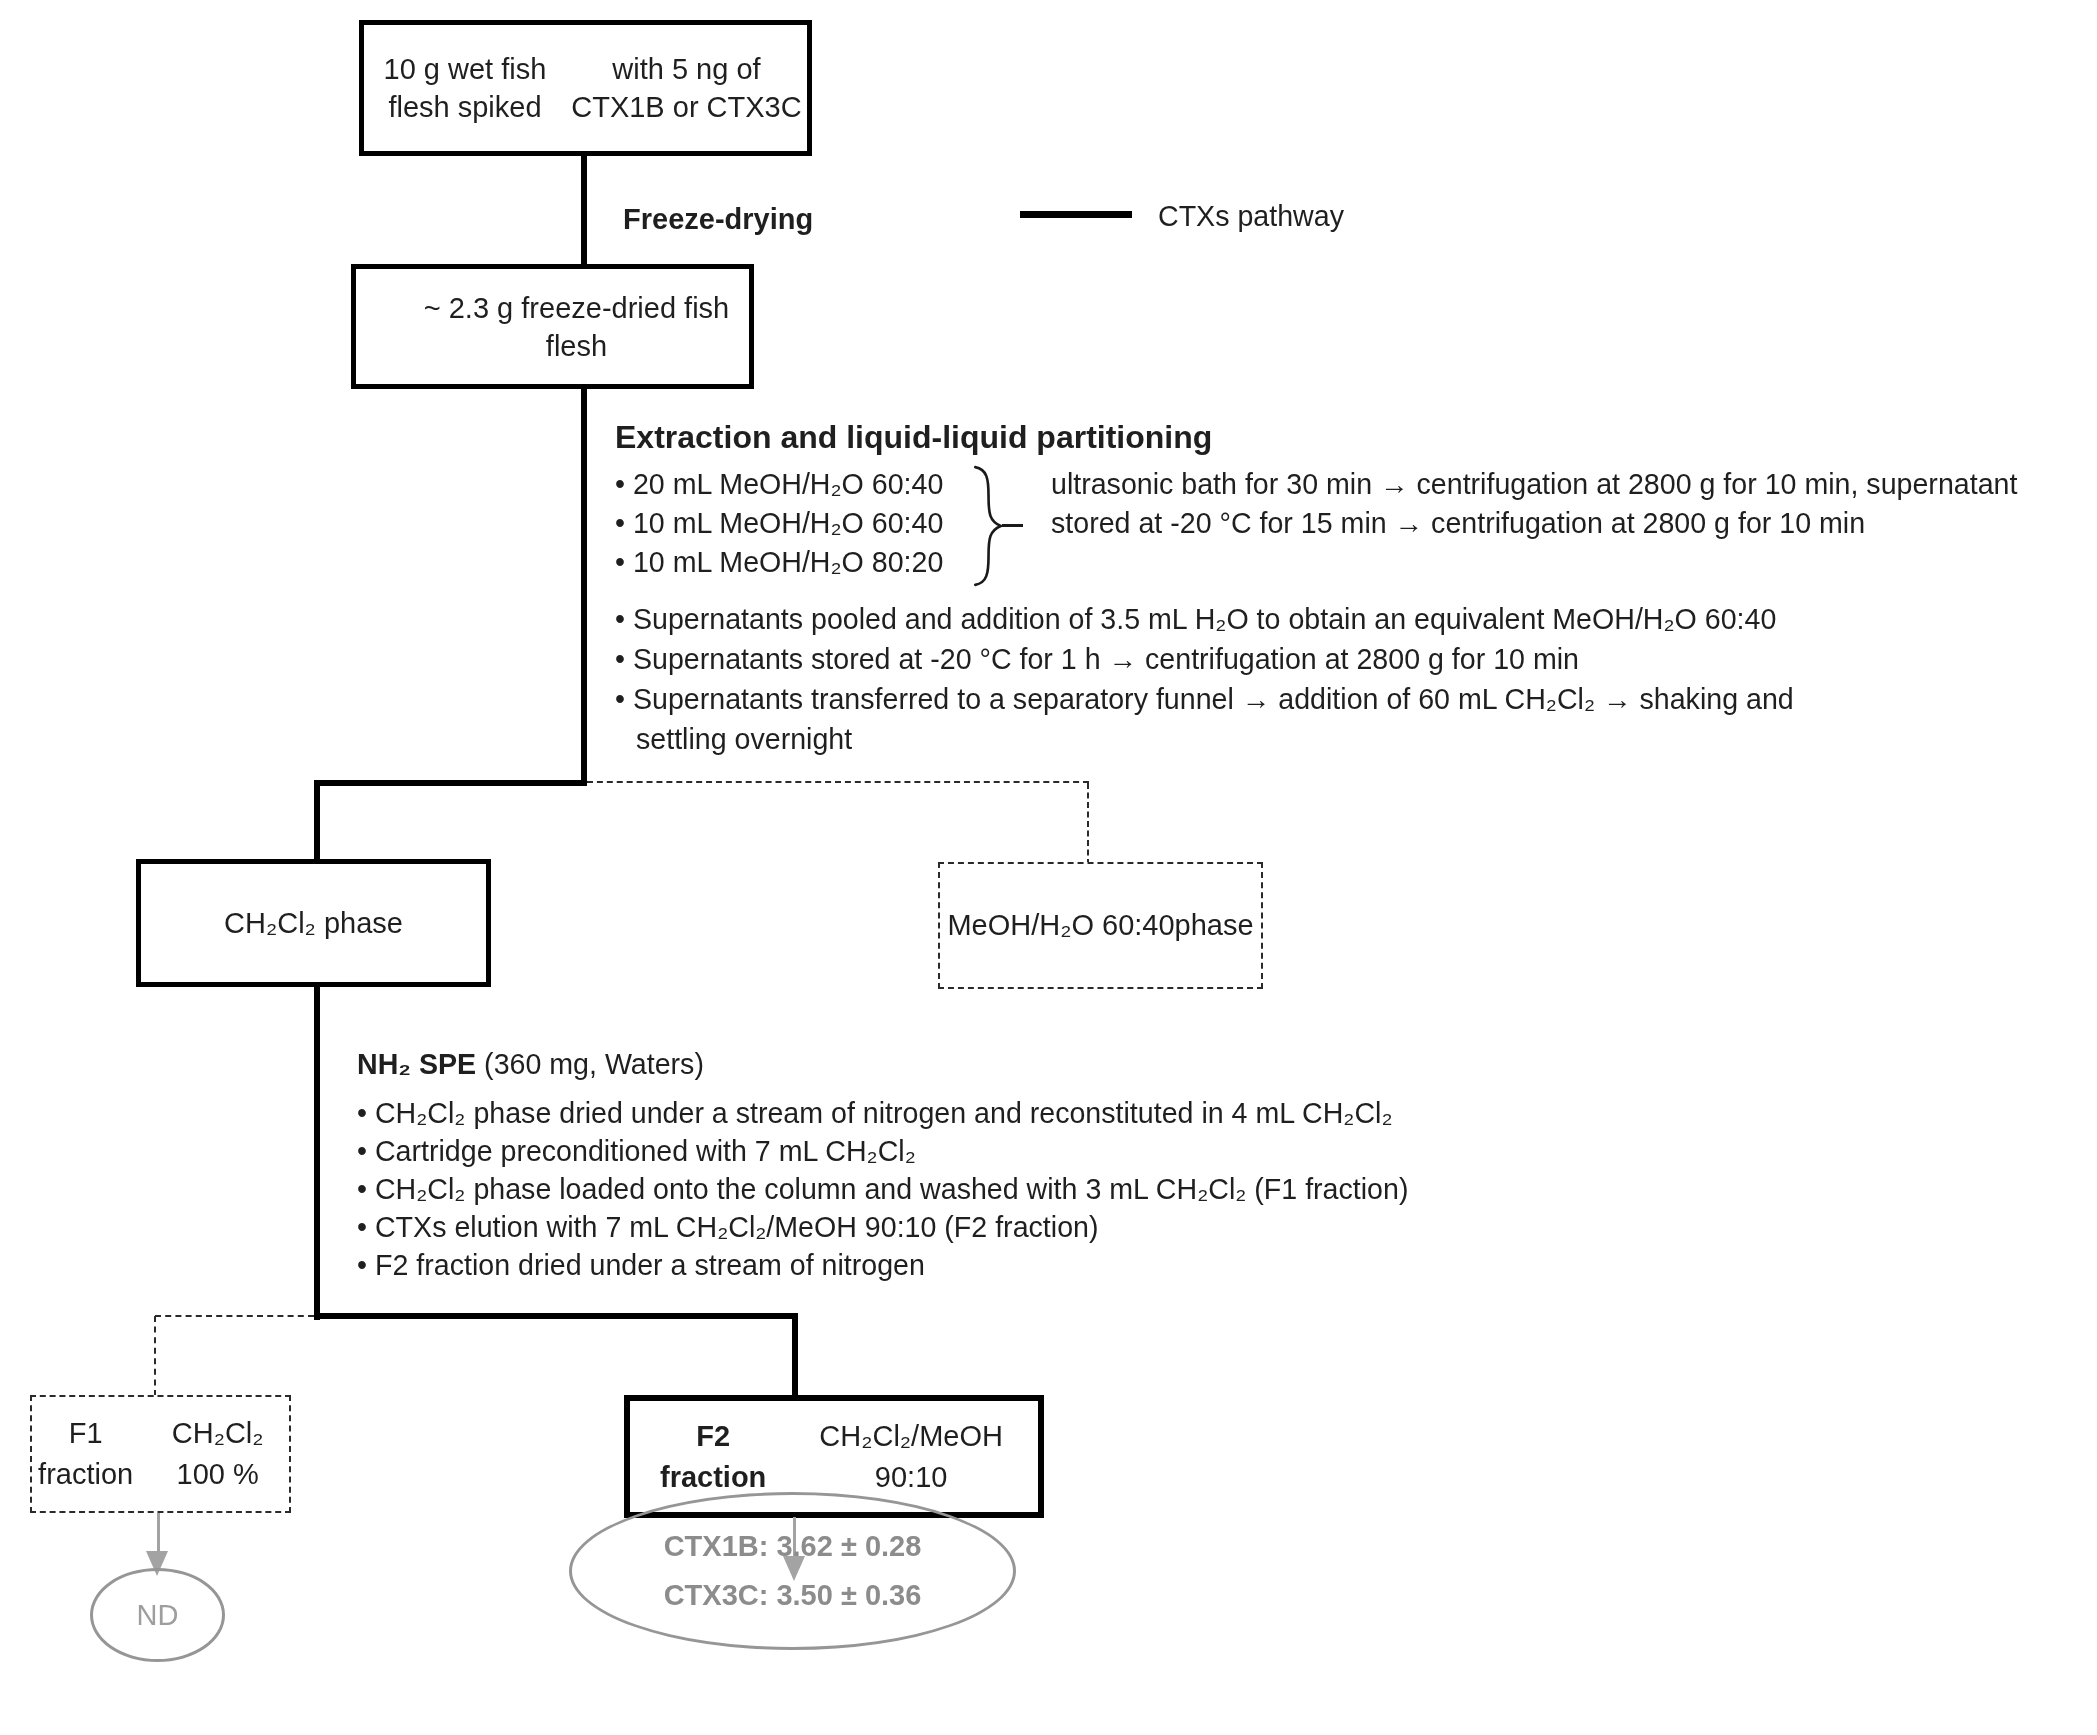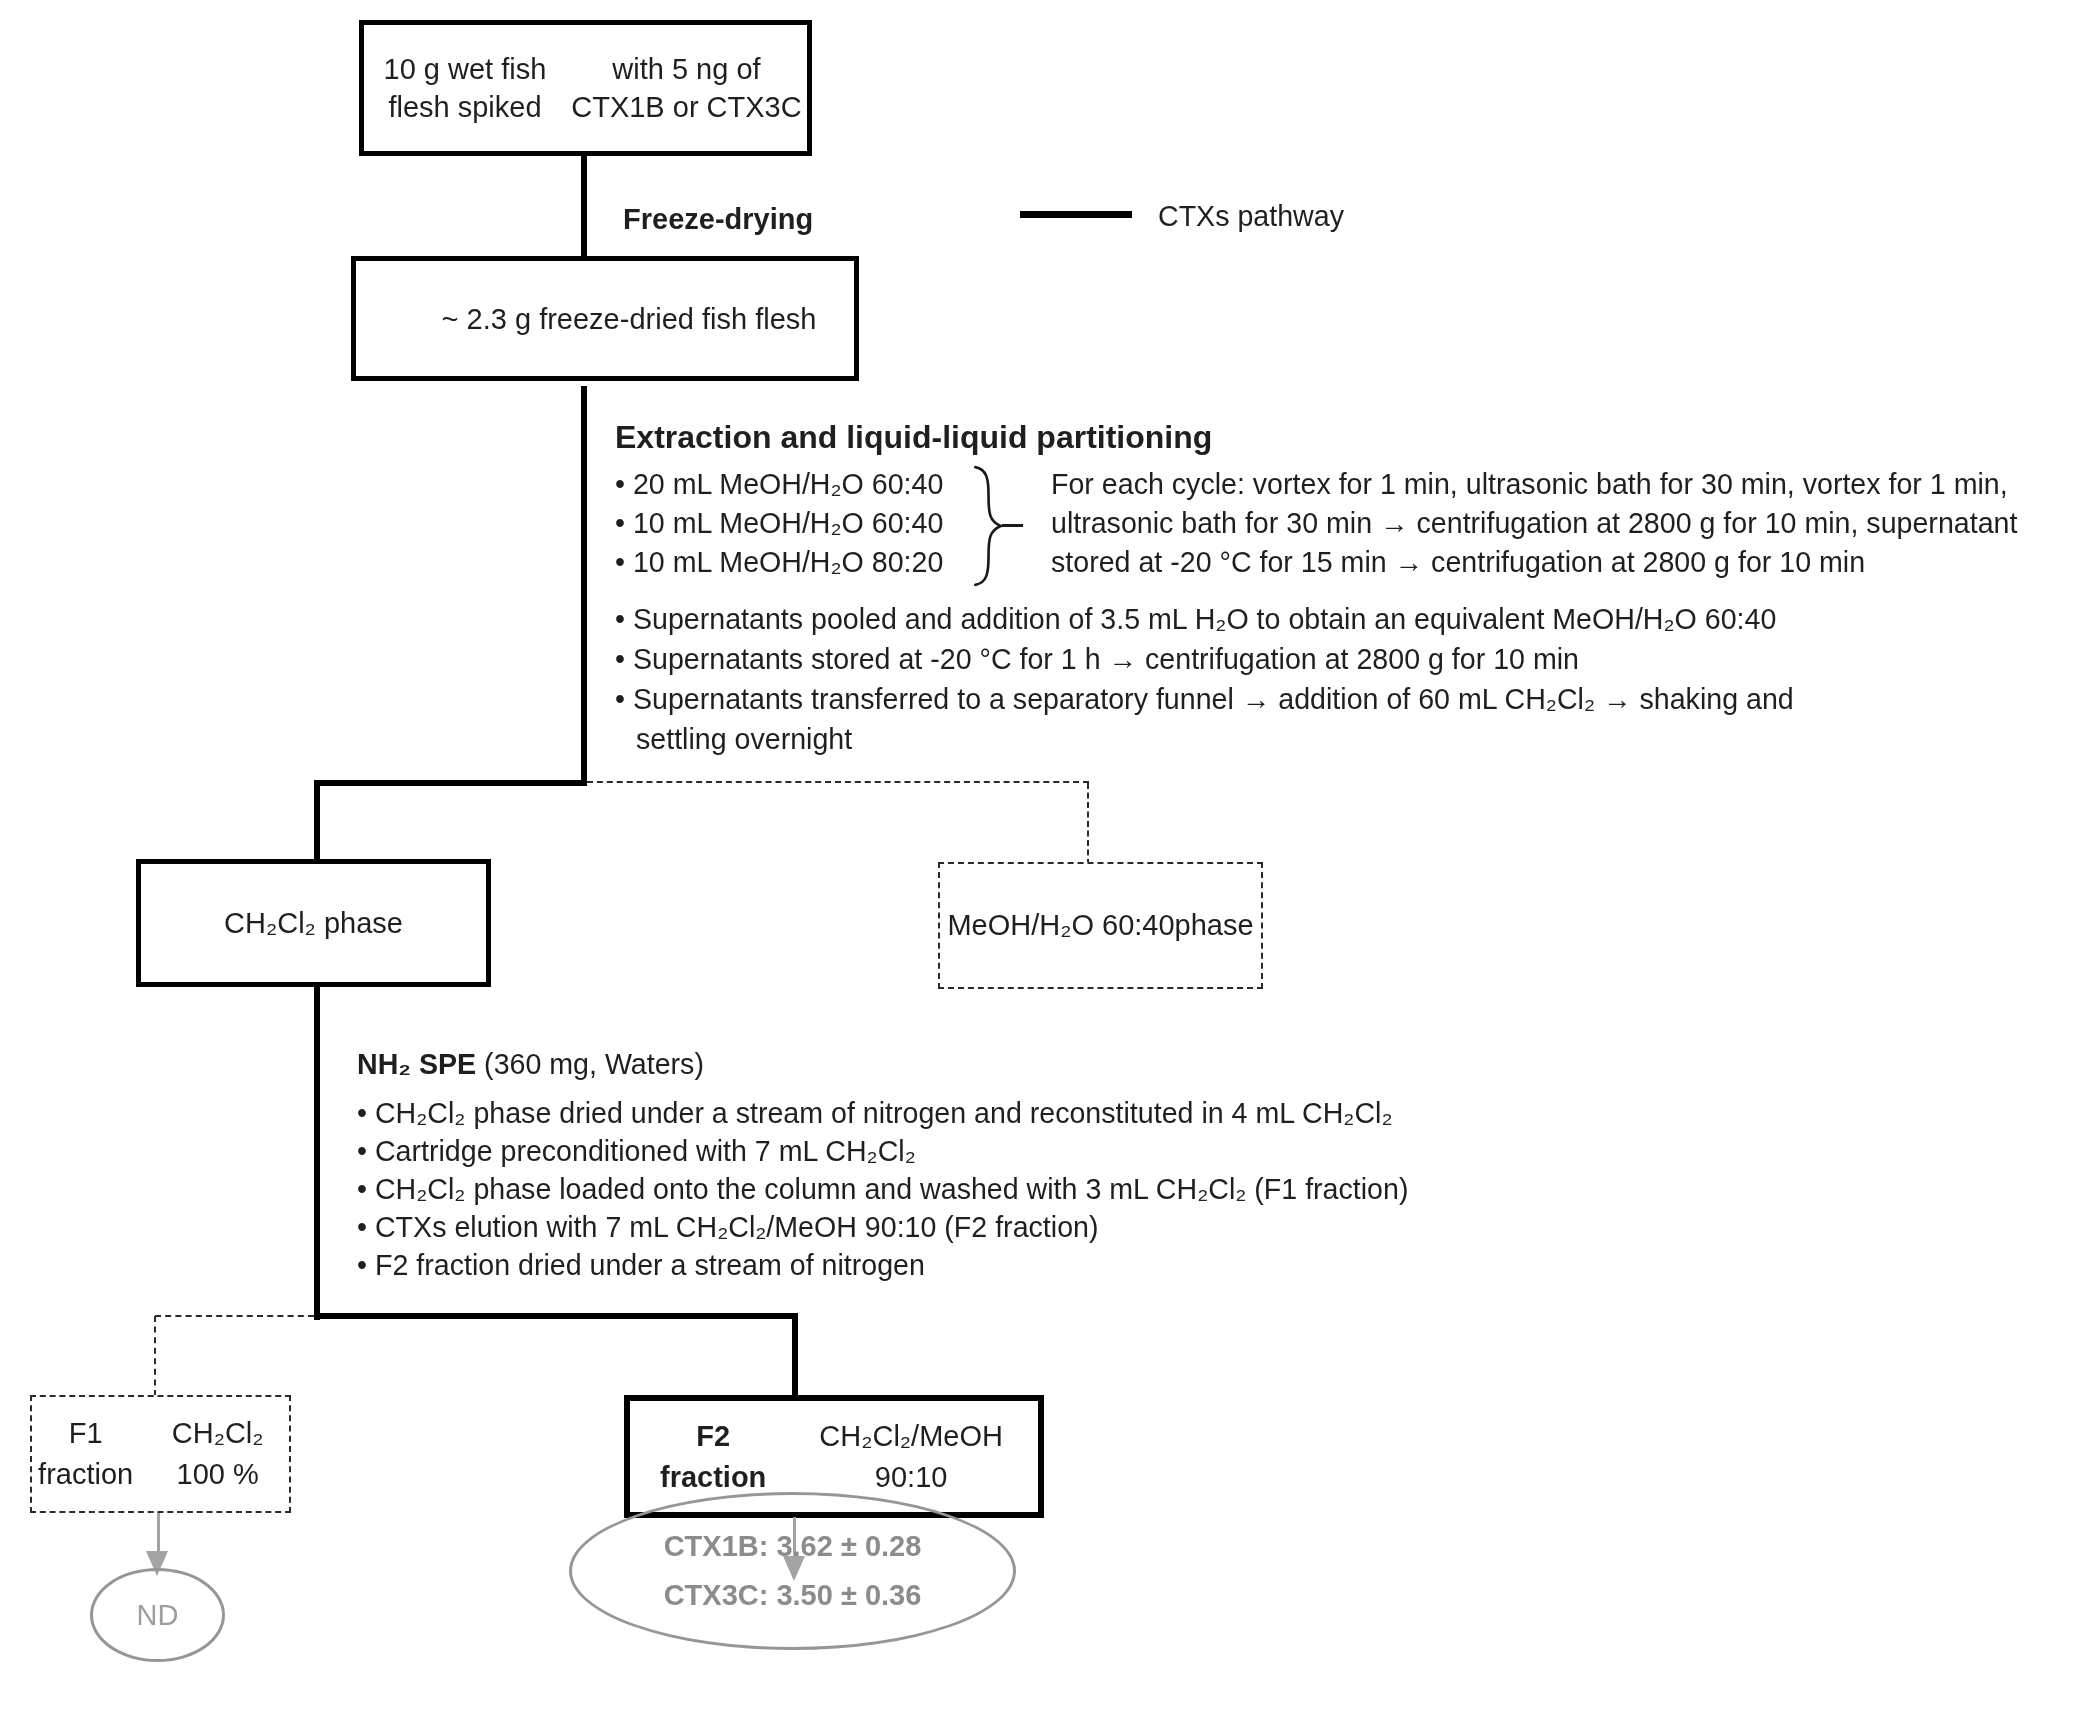--- a/index.html
+++ b/index.html
@@ -47,41 +47,40 @@
   <div>with 5 ng of CTX1B or CTX3C</div>
 </div>
 
 <div class="vline" style="left:581px;top:153px;width:5.8px;height:113px;"></div>
 
 <div class="tline lbl" style="left:623px;top:202px;">Freeze-drying</div>
 
 <div class="hline" style="left:1020px;top:211px;width:112px;height:6.9px;"></div>
 <div class="tline" style="left:1158px;top:200px;line-height:32px;">CTXs pathway</div>
 
-<div class="node solid" style="left:351px;top:256px;width:508px;height:125px;padding-left:48px;">
+<div class="node solid" style="left:351px;top:264px;width:403px;height:125px;padding-left:48px;">
   <div>~ 2.3 g freeze-dried fish flesh</div>
 </div>
 
 <div class="vline" style="left:581px;top:386px;width:5.8px;height:399px;"></div>
 
 <div class="tline bold" style="left:615px;top:419px;line-height:37px;font-size:32px;">Extraction and liquid-liquid partitioning</div>
 
 <div class="abs bullets3" style="left:615px;top:468px;font-size:28.6px;">
   <div>• 20 mL MeOH/H₂O 60:40</div>
   <div>• 10 mL MeOH/H₂O 60:40</div>
   <div>• 10 mL MeOH/H₂O 80:20</div>
 </div>
 
 <svg class="abs" style="left:971px;top:465px;" width="34" height="122" viewBox="0 0 64 230">
   <path d="M8,4 C30,8 33,26 33,58 C33,92 35,106 56,115 C35,124 33,138 33,172 C33,204 30,222 8,226" fill="none" stroke="#1a1a1a" stroke-width="5" stroke-linecap="round"></path>
 </svg>
 <div class="hline" style="left:1002px;top:524px;width:21px;height:2.6px;background:#1a1a1a;"></div>
 
 <div class="abs bullets3" style="left:1051px;top:468px;font-size:28.6px;">
-  <div>For each cycle: vortex for 1 min, ultrasonic bath for 30 min, vortex for 1 min,</div>
   <div>ultrasonic bath for 30 min → centrifugation at 2800 g for 10 min, supernatant</div>
   <div>stored at -20 °C for 15 min → centrifugation at 2800 g for 10 min</div>
 </div>
 
 <div class="bul" style="left:615px;top:599px;">• Supernatants pooled and addition of 3.5 mL H₂O to obtain an equivalent MeOH/H₂O 60:40</div>
 <div class="bul" style="left:615px;top:639px;">• Supernatants stored at -20 °C for 1 h → centrifugation at 2800 g for 10 min</div>
 <div class="bul" style="left:615px;top:679px;">• Supernatants transferred to a separatory funnel → addition of 60 mL CH₂Cl₂ → shaking and</div>
 <div class="bul" style="left:636px;top:719px;">settling overnight</div>
 
 <div class="hline" style="left:314px;top:780px;width:273px;height:5.8px;"></div>

